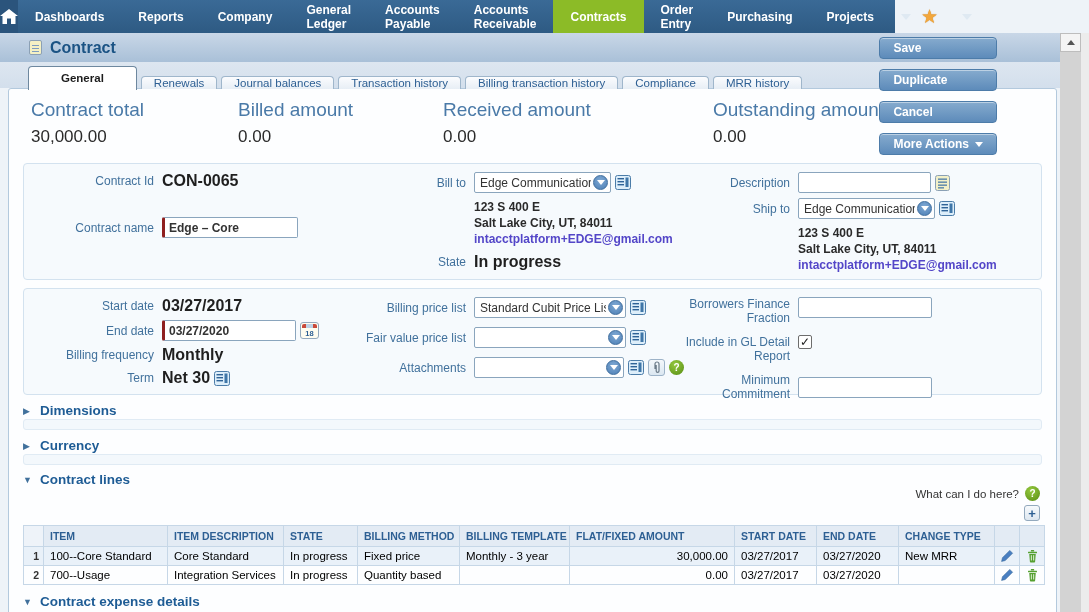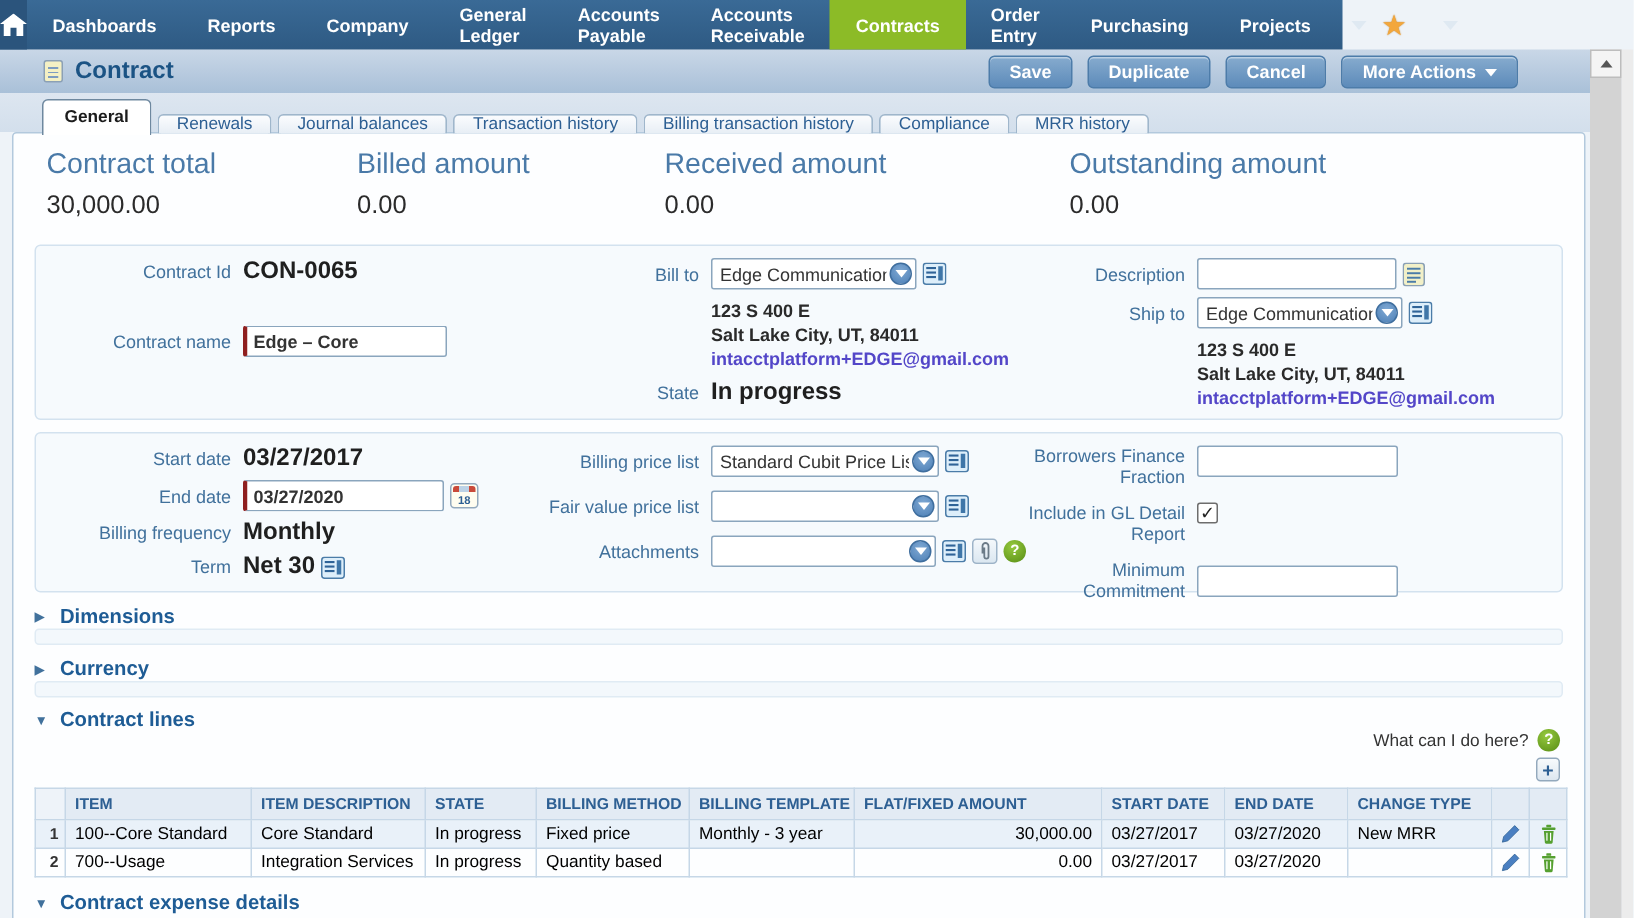--- a/index.html
+++ b/index.html
@@ -17,38 +17,38 @@
   .caret-down { width:0; height:0; border-left:5px solid transparent; border-right:5px solid transparent; border-top:6px solid #dfe9f2; }
   .nav-right { margin-left:auto; display:flex; align-items:center; gap:14px; padding-right:26px; }
   .star { color:#f3a73c; font-size:19px; text-shadow:0 0 1px #b97514; cursor:pointer; }
 
   
   .band { position:absolute; top:33px; left:0; width:1061px; height:29px;
     background:linear-gradient(#c9d7e7,#a9c0d8); display:flex; align-items:center; z-index:20; }
   .doc-icon { width:13px; height:15px; margin:0 8px 0 29px; border:1px solid #8ba0b5; border-radius:2px;
     background:repeating-linear-gradient(#f4f0c4 0 2px,#7d9cc0 2px 3px) content-box, #f4f0c4; padding:2px; }
   .page-title { font-size:16px; font-weight:700; color:#1b5384; }
-  .actions { position:absolute; right:49px; top:4px; display:flex; gap:10px; }
+  .actions { position:absolute; right:64px; top:4px; display:flex; gap:10px;flex-direction:column; }
   .btn { height:22px; padding:0 13px; display:flex; align-items:center; gap:6px; border:1px solid #4d7ca9; border-radius:4px;
     background:linear-gradient(#86abce,#5d8bba); color:#fff; font-size:12px; font-weight:700; cursor:pointer;
     box-shadow:inset 0 1px 0 rgba(255,255,255,.45); }
   .btn .caret-down { border-top-color:#fff; border-left-width:4px; border-right-width:4px; border-top-width:5px; }
 
   
   .scrollbar { position:absolute; top:33px; right:8px; bottom:0; width:21px; background:#d3d3d3; z-index:25; }
   .sb-btn { height:19px; background:#f4f4f4; border:1px solid #bdbdbd; display:flex; align-items:center; justify-content:center; cursor:pointer; }
   .caret-up { width:0; height:0; border-left:4px solid transparent; border-right:4px solid transparent; border-bottom:5px solid #555; }
   .gutter { position:absolute; top:33px; right:0; bottom:0; width:8px; background:#ececec; }
 
   
   .tabs { position:absolute; top:63px; left:28px; height:26px; display:flex; align-items:flex-end; z-index:10; }
   .tabs-bg { position:absolute; top:62px; left:0; width:1061px; height:26px; background:linear-gradient(#dde6f0,#d3dfec); }
   .tab { margin-right:4px; padding:0 12px; border:1px solid #9fb6cb; border-bottom:none; border-radius:4px 4px 0 0;
     background:linear-gradient(#fbfcfe,#e7eef5); color:#2d5f93; font-size:11.5px; white-space:nowrap; cursor:pointer; }
-  .tab.active { background:#fff; border-color:#6e889f; color:#1c1c1c; font-weight:700; padding:5px 14px 6px; margin-bottom:-1px; }
+  .tab.active { background:#fff; border-color:#6e889f; color:#1c1c1c; font-weight:700; padding:5px 32px 6px; margin-bottom:-1px; }
 
   
   .card { position:absolute; top:88px; left:8px; width:1049px; height:540px; background:#fdfeff;
     border:1px solid #b3c9dd; border-radius:3px; z-index:5; }
 
   
   .summary { position:absolute; top:10px; left:22px; right:14px; display:flex; }
   .sum-col { }
   .sum-col:nth-child(1){ width:207px; } .sum-col:nth-child(2){ width:205px; } .sum-col:nth-child(3){ width:270px; }
   .sum-label { color:#4a7aa8; font-size:19px; margin-bottom:6px; }

